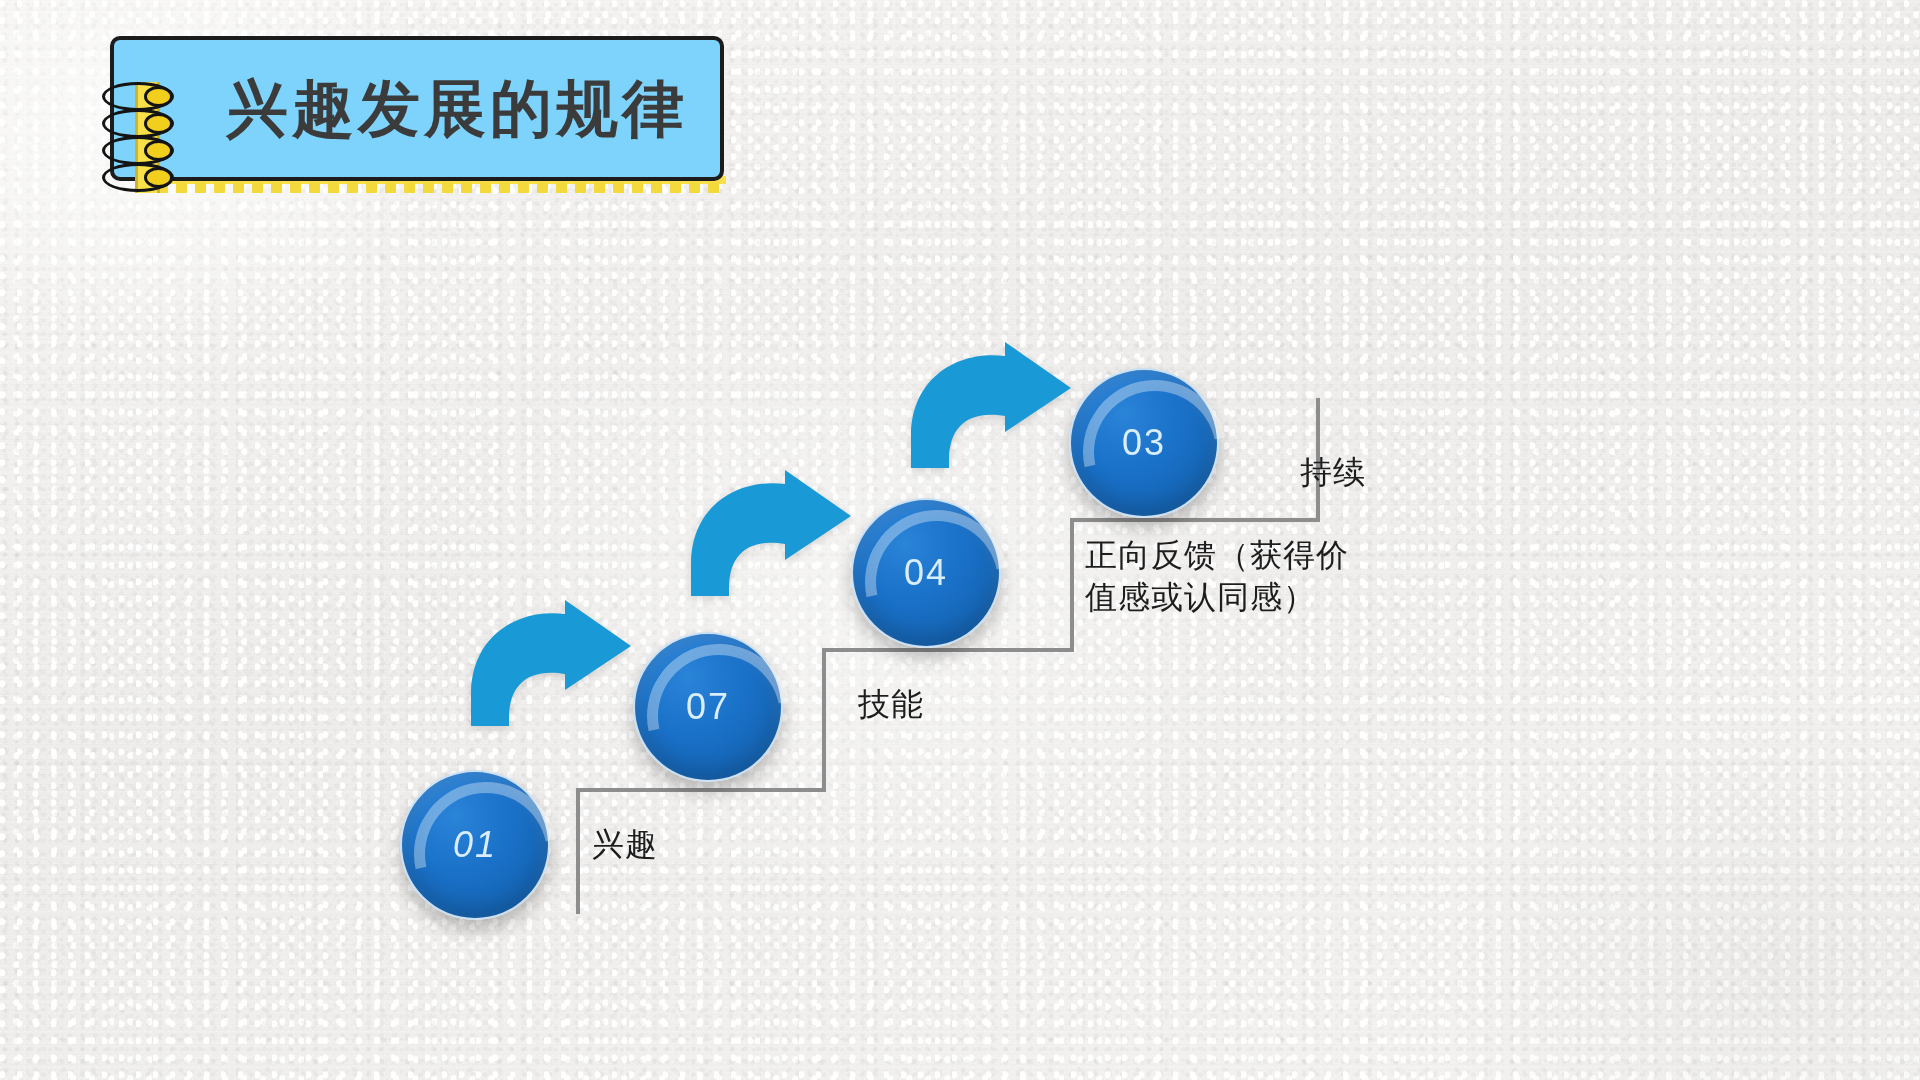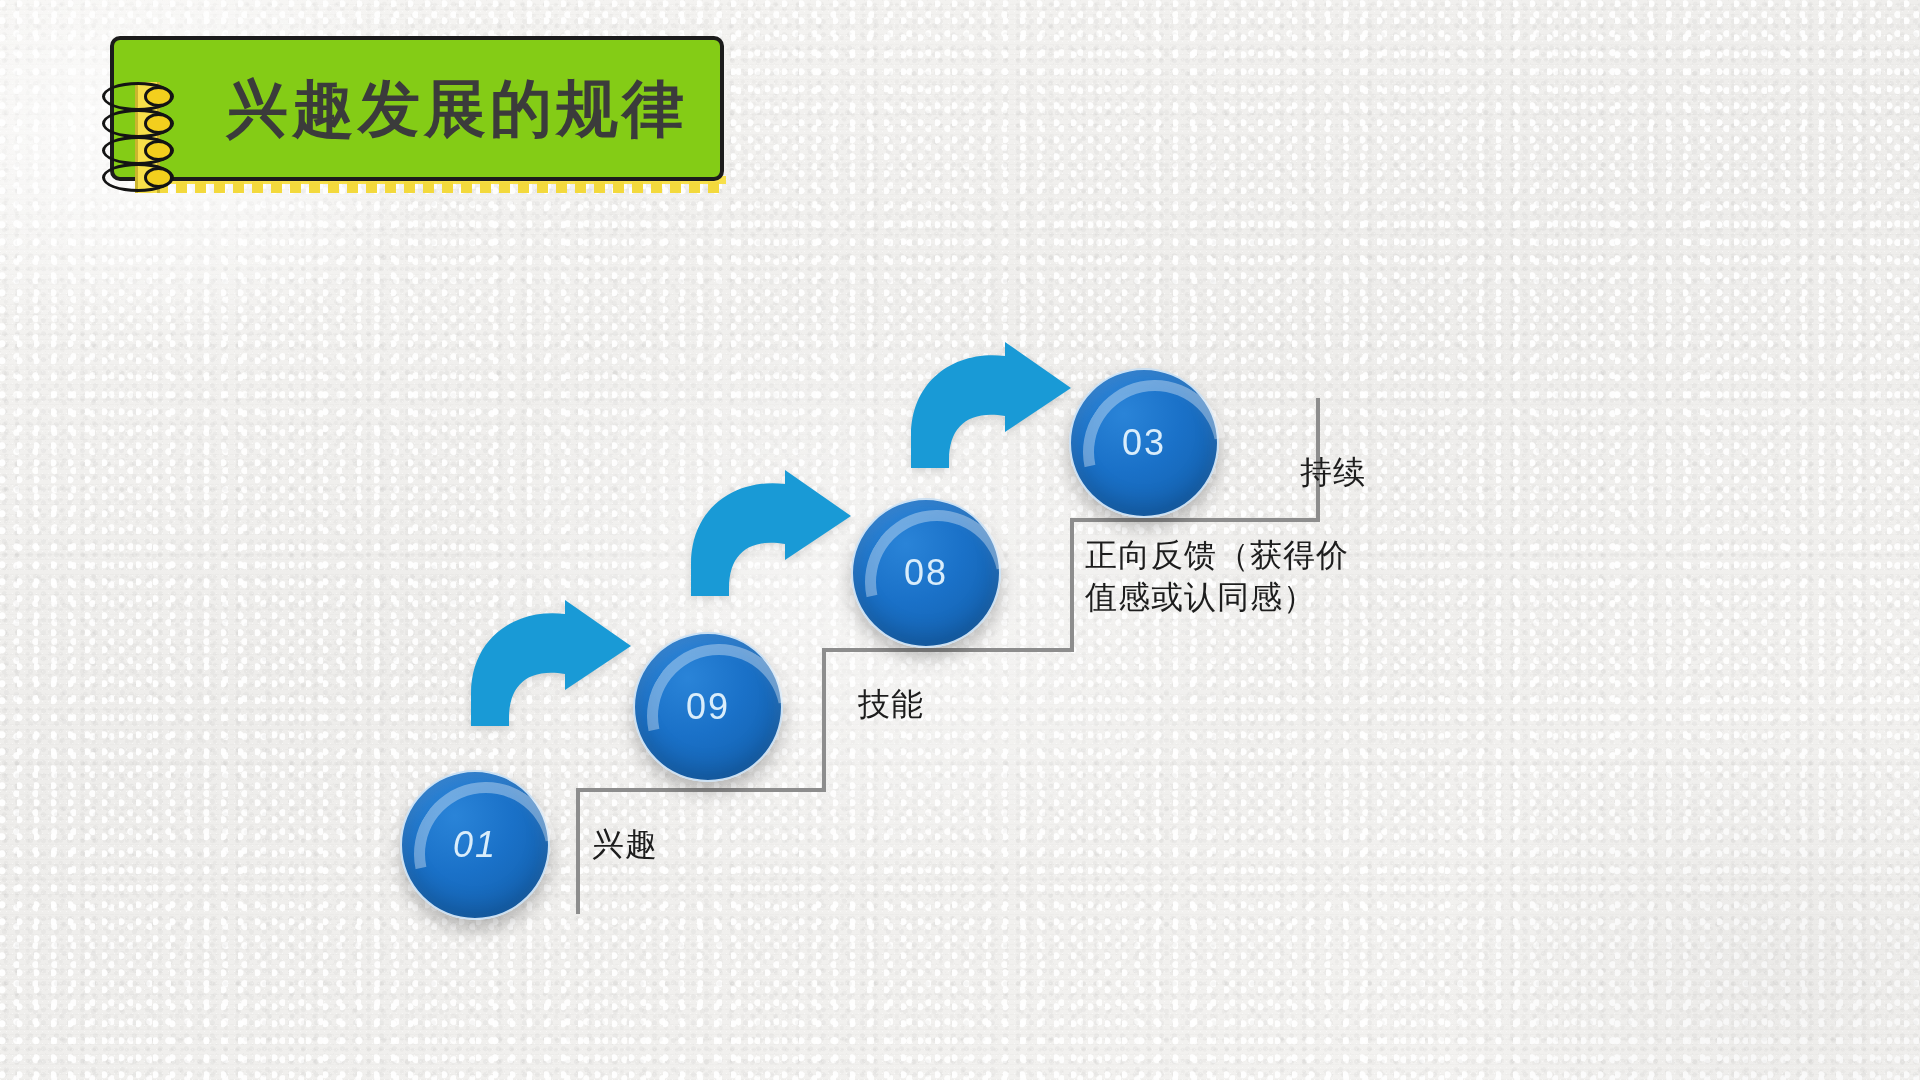--- a/index.html
+++ b/index.html
@@ -56,21 +56,21 @@
     width: 652px;
     height: 155px;
   }
   #title-card {
     position: absolute;
     left: 34px;
     top: 0;
     width: 614px;
     height: 145px;
     box-sizing: border-box;
-    background: #84cc16;
+    background: #7dd3fc;
     border: 4px solid #1c1c1c;
     border-radius: 10px;
     display: flex;
     align-items: center;
   }
   #title-text {
     margin-left: 112px;
     font-size: 62px;
     font-weight: 700;
     color: #3b3b3b;
@@ -242,36 +242,36 @@
   <svg viewBox="0 0 175 135" width="175" height="135">
     <path d="M 8 128 L 8 96
              C 8 40 52 10 102 16
              L 102 2 L 168 48 L 102 92 L 102 76
              C 66 70 46 86 46 120 L 46 128 Z" fill="#199ad6"></path>
   </svg>
 </div>
 
 <div class="circle" style="left:633px; top:632px;">
   <div class="circle-arc"></div>
-  <span class="circle-label">09</span>
+  <span class="circle-label">07</span>
 </div>
 <div class="caption" style="left:858px; top:684px;">技能</div>
 
 <div class="arrow-wrap" style="left:683px; top:468px;">
   <svg viewBox="0 0 175 135" width="175" height="135">
     <path d="M 8 128 L 8 96
              C 8 40 52 10 102 16
              L 102 2 L 168 48 L 102 92 L 102 76
              C 66 70 46 86 46 120 L 46 128 Z" fill="#199ad6"></path>
   </svg>
 </div>
 
 <div class="circle" style="left:851px; top:498px;">
   <div class="circle-arc"></div>
-  <span class="circle-label">08</span>
+  <span class="circle-label">04</span>
 </div>
 <div class="caption" style="left:1085px; top:535px;">正向反馈（获得价
 值感或认同感）</div>
 
 <div class="arrow-wrap" style="left:903px; top:340px;">
   <svg viewBox="0 0 175 135" width="175" height="135">
     <path d="M 8 128 L 8 96
              C 8 40 52 10 102 16
              L 102 2 L 168 48 L 102 92 L 102 76
              C 66 70 46 86 46 120 L 46 128 Z" fill="#199ad6"></path>

